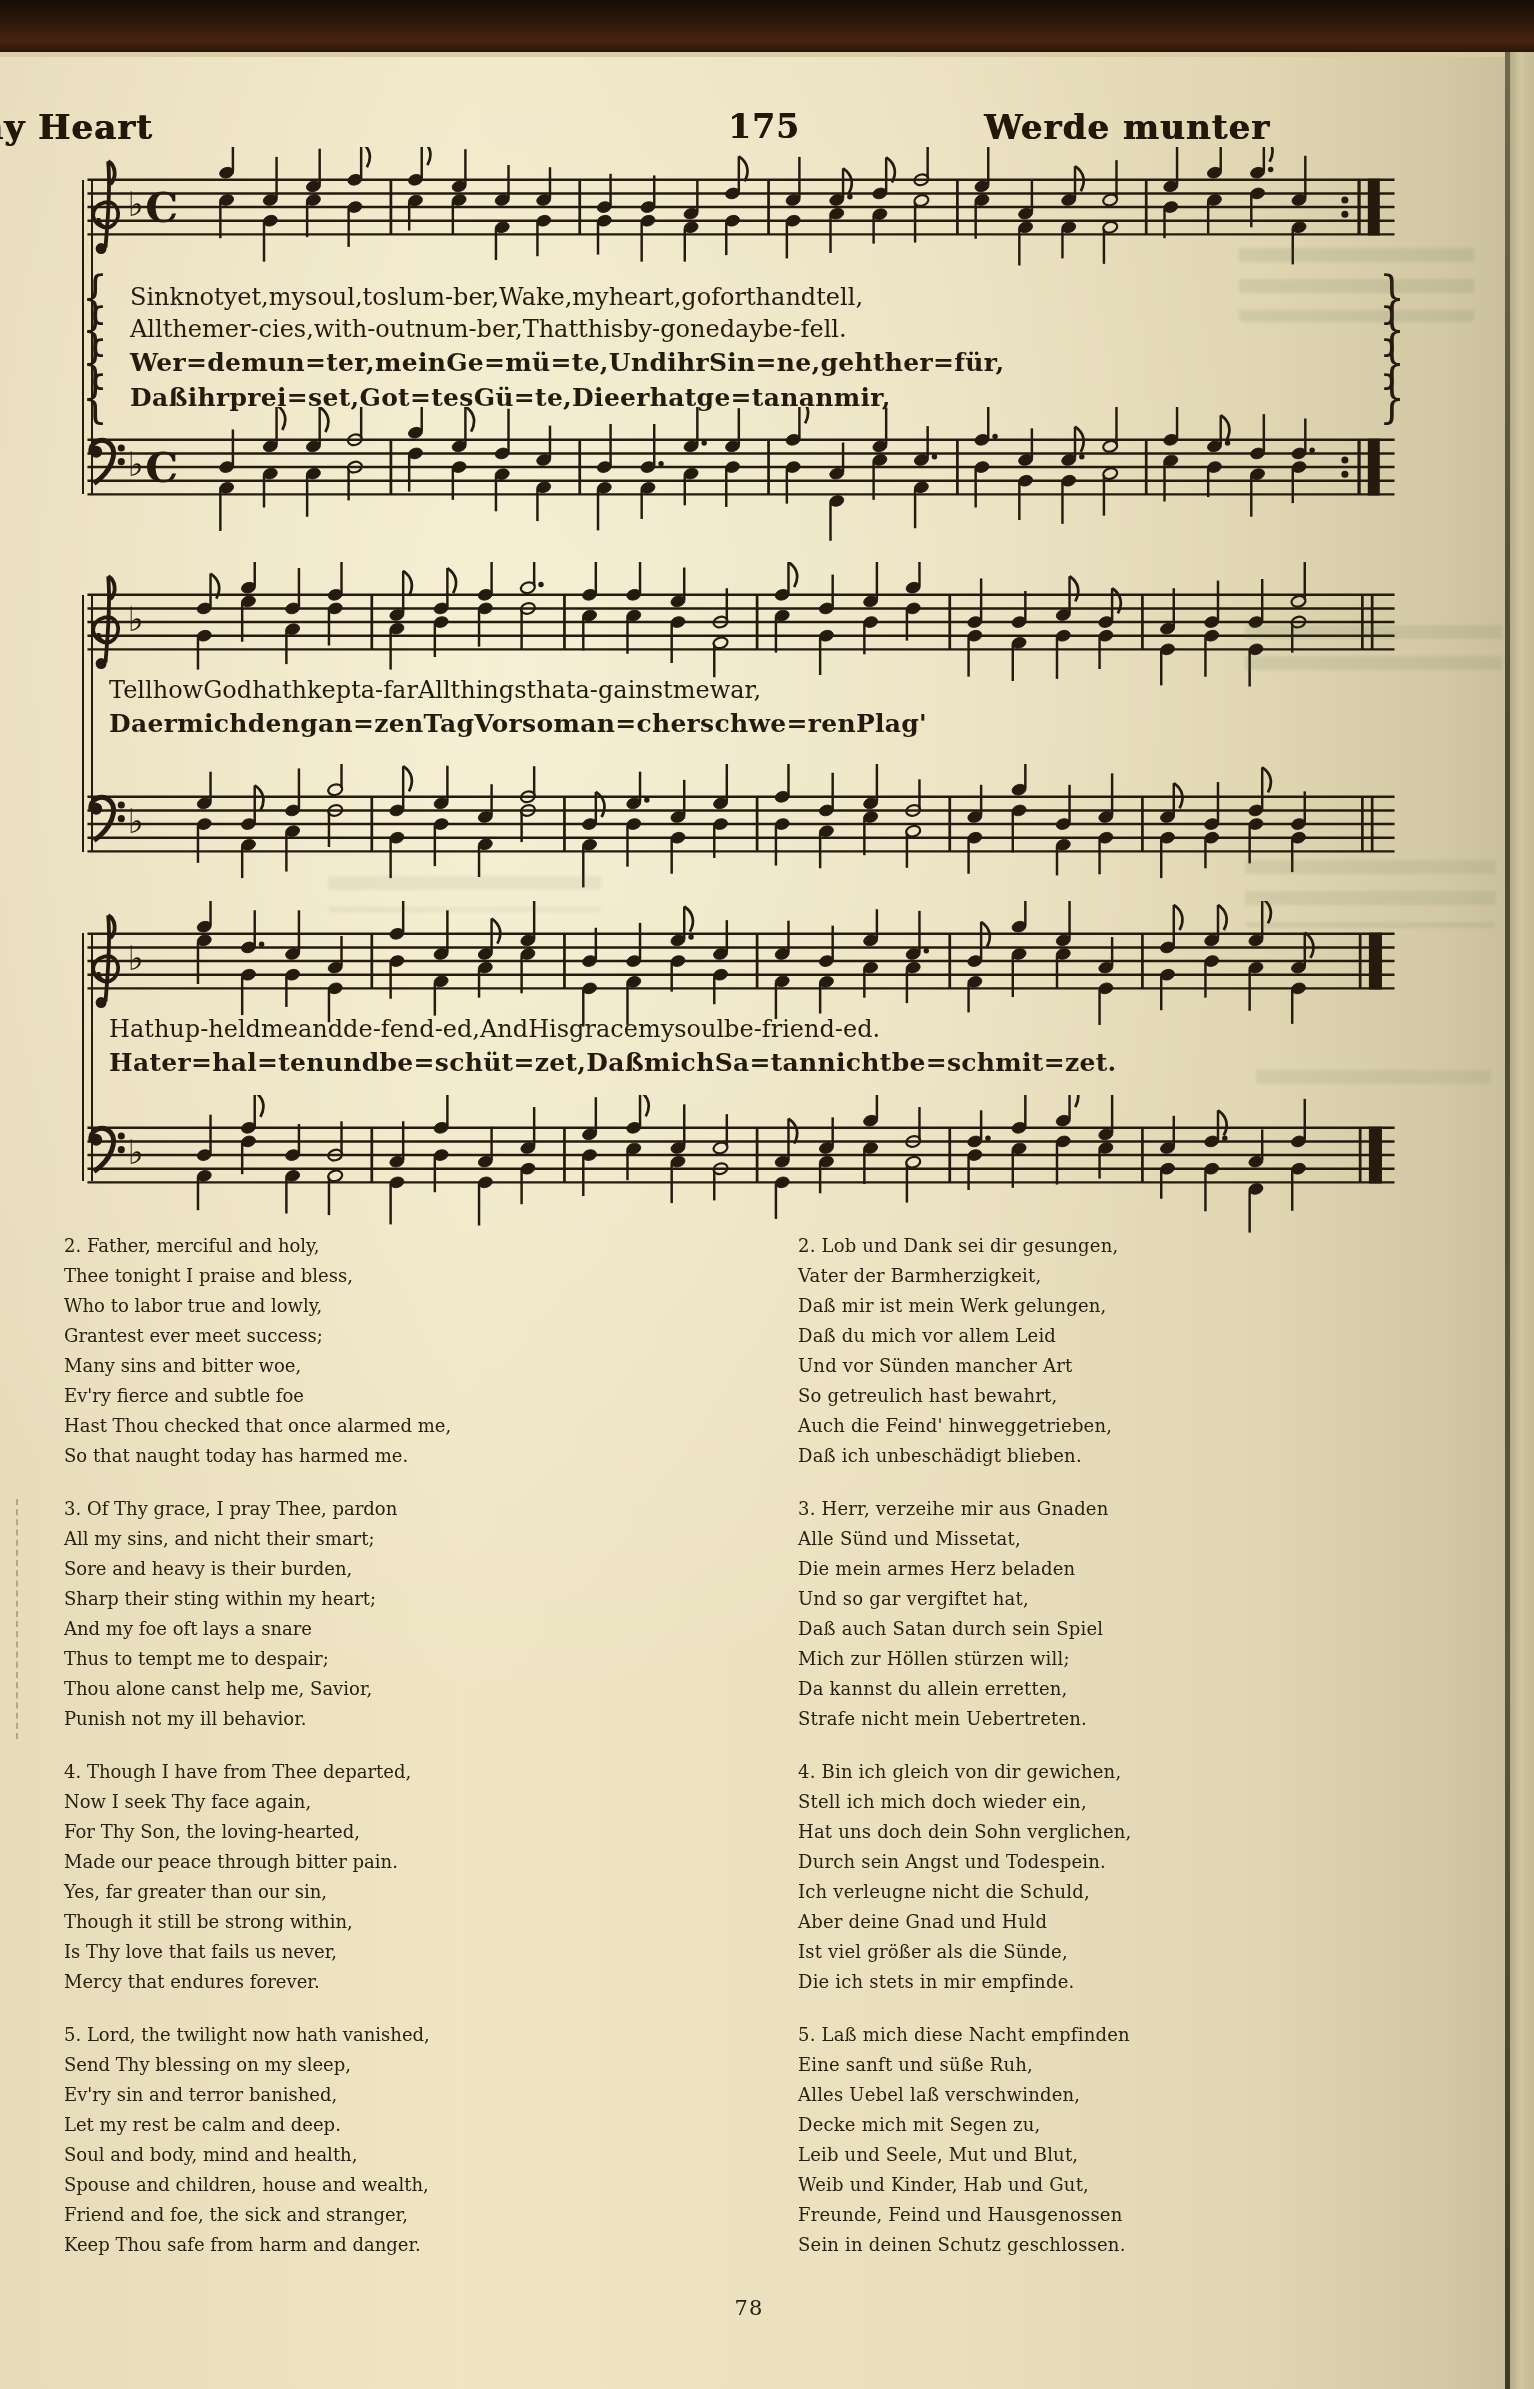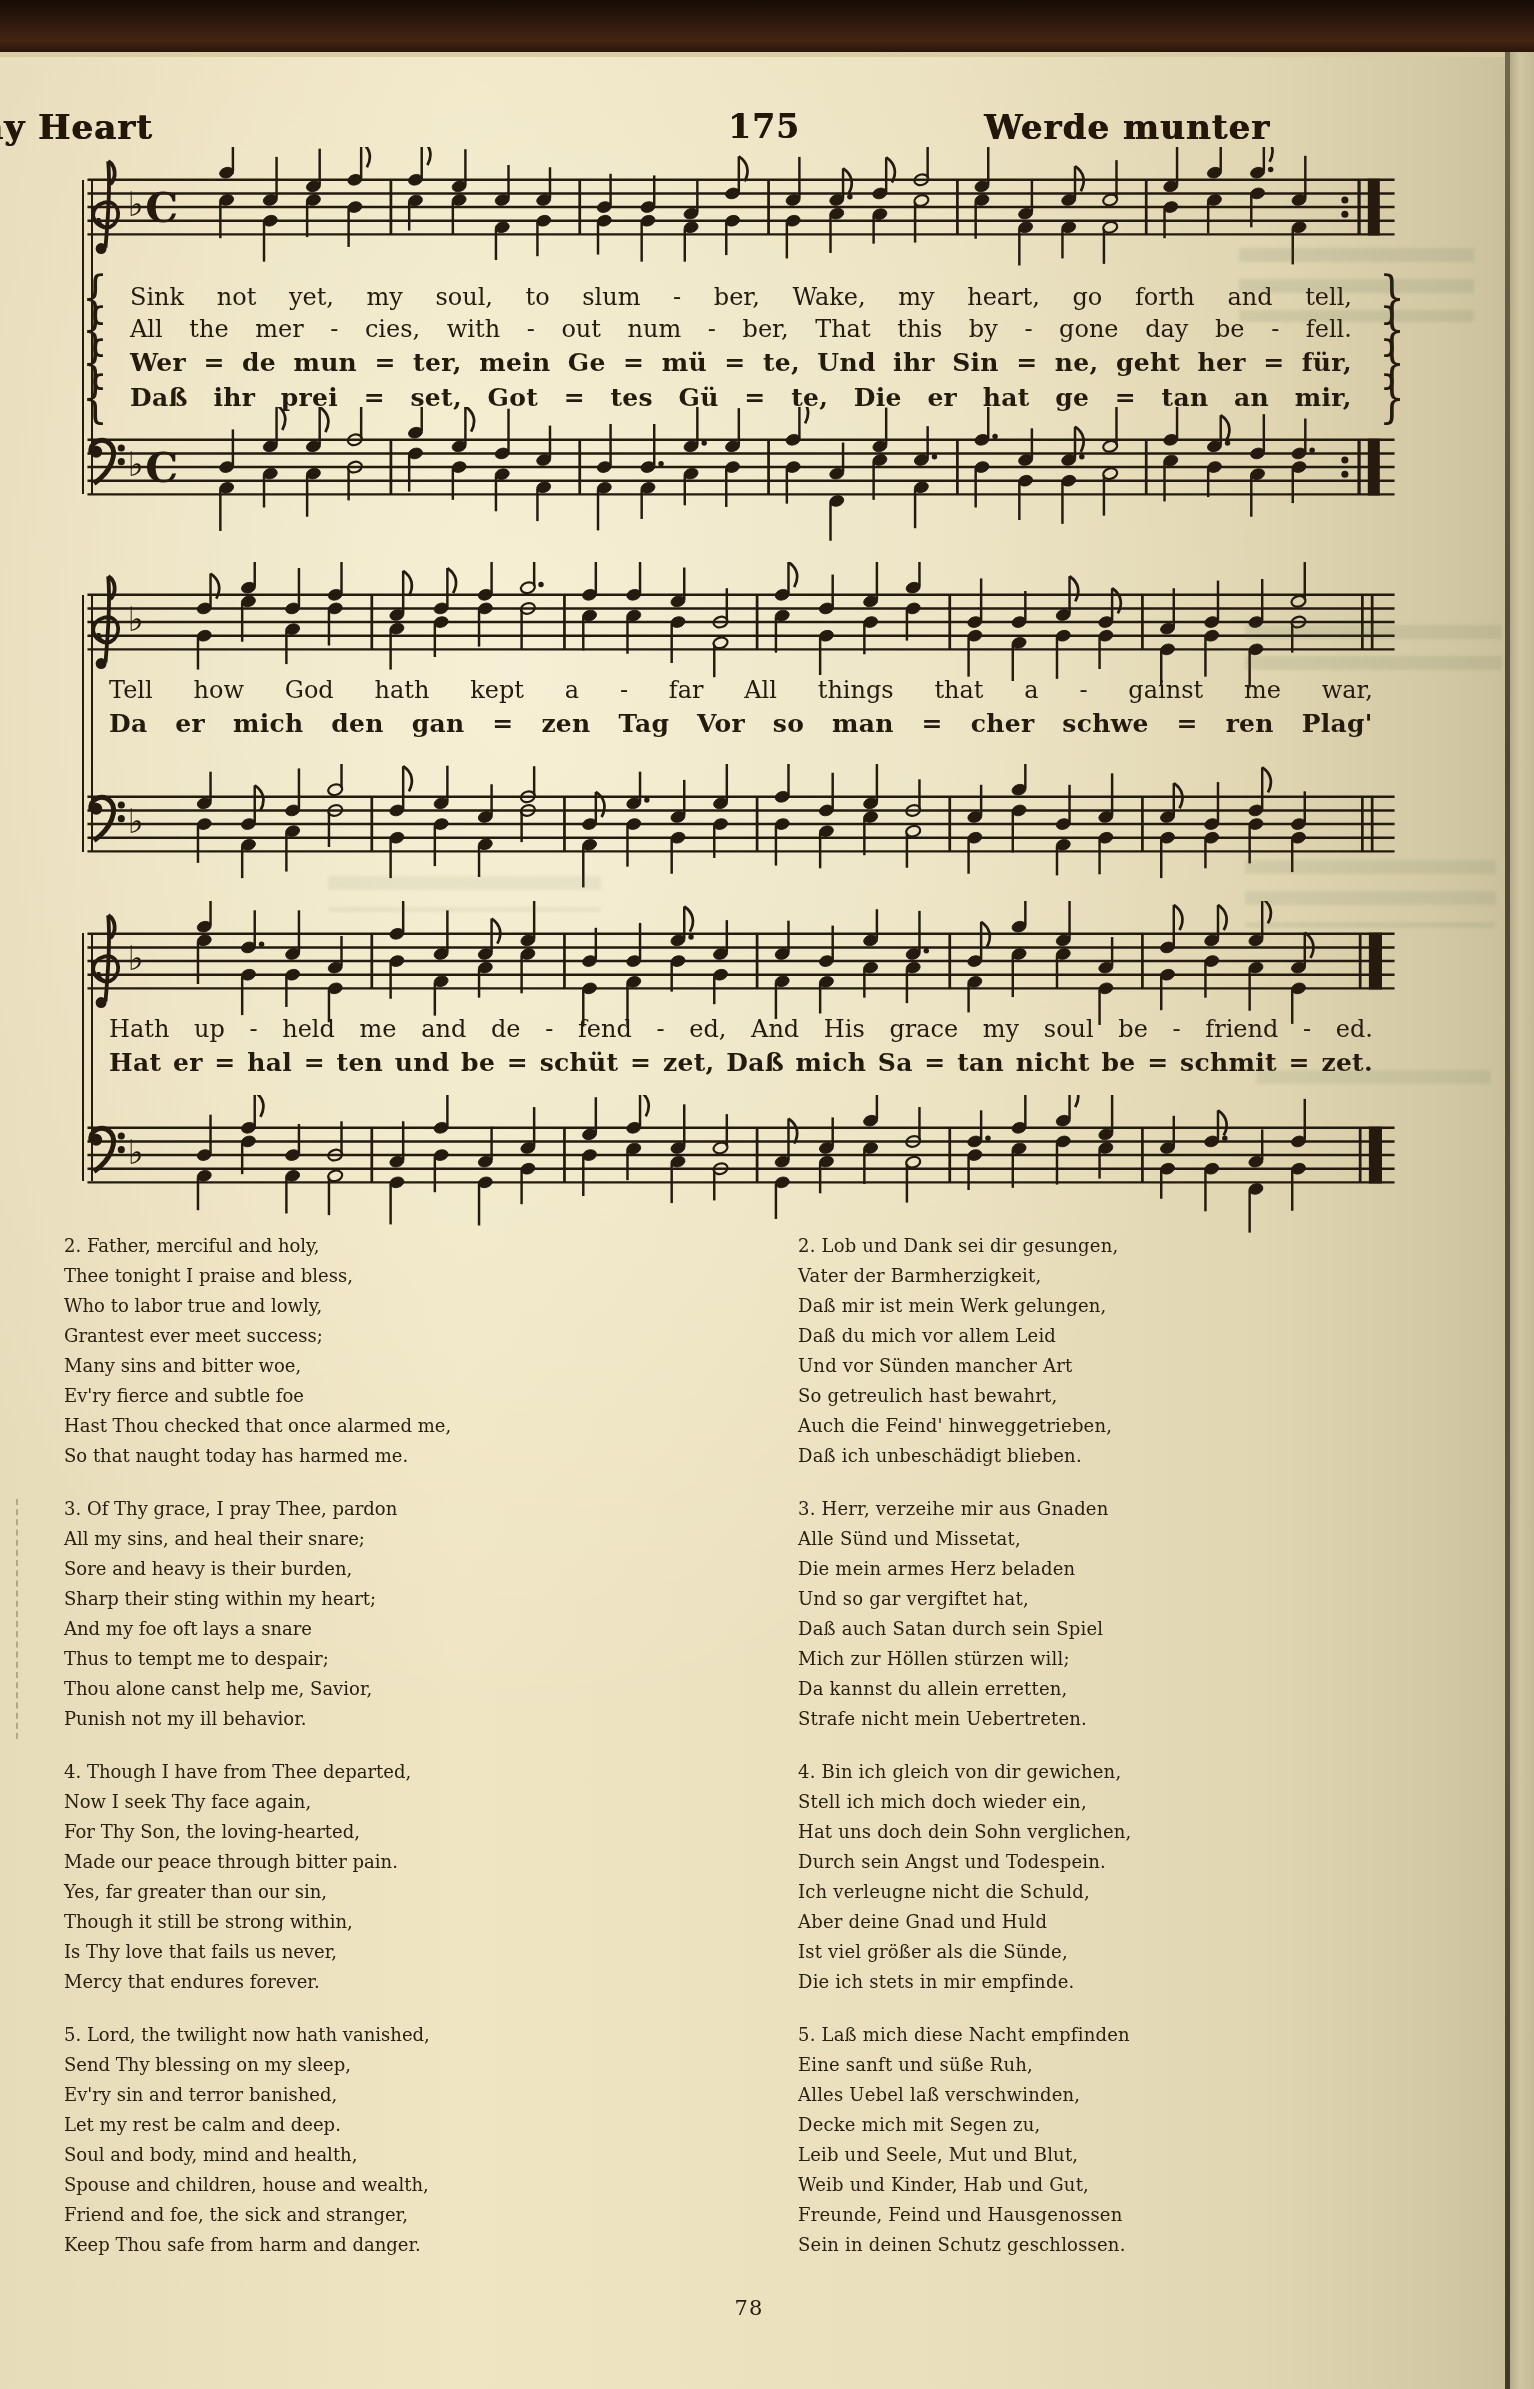--- a/index.html
+++ b/index.html
@@ -20,21 +20,21 @@
     font-size:34px;font-weight:bold;letter-spacing:1.1px;color:#221709;
     text-shadow:0.8px 0 0 #221709;white-space:nowrap}
   #hymn-number{font-size:33px;text-shadow:0.5px 0 0 #221709}
   .staff-svg{position:absolute;left:82px;width:1318px;height:142px}
   .system-bar{position:absolute;left:82px;width:7px;
     border-left:2.5px solid #241a0e;border-right:2.5px solid #241a0e}
   .lyrics{position:absolute;left:82px;width:1318px;display:flex;flex-direction:column}
   .lyric-row{display:flex;align-items:center;color:#241a0e}
   .lyric-row.roman{height:32px;font-size:24px}
   .lyric-row.fraktur{height:35px;font-size:25px;font-weight:bold;letter-spacing:0.3px}
-  .lyric-words{flex:1;display:flex;justify-content:space-between;padding:0 27px;white-space:nowrap}
+  .lyric-words{flex:1;display:flex;justify-content:flex-start;padding:0 27px;white-space:nowrap}
   .brace{font-size:41px;font-weight:normal;line-height:1;transform:scaleY(1.35);
     color:#241a0e;width:21px;text-align:center}
   .verse-col{position:absolute;top:1231px;font-size:18px;line-height:30px;color:#2a2012}
   #verses-en{left:64px;width:732px}
   #verses-de{left:798px;width:729px;font-weight:normal;letter-spacing:0.2px}
   .verse{margin-bottom:23px}
   .page-number{position:absolute;left:749px;top:2296px;transform:translateX(-50%);
     font-size:21px;letter-spacing:1.1px;color:#2a2012}
   .smudge{position:absolute;filter:blur(1.6px);opacity:.12;border-radius:4.4px;
     background:repeating-linear-gradient(180deg,transparent 0 7.6px,#5a6b4a 7.6px 22px,transparent 22px 31px);}
@@ -1009,21 +1009,21 @@
         <div class="verse-line">Thee tonight I praise and bless,</div>
         <div class="verse-line">Who to labor true and lowly,</div>
         <div class="verse-line">Grantest ever meet success;</div>
         <div class="verse-line">Many sins and bitter woe,</div>
         <div class="verse-line">Ev'ry fierce and subtle foe</div>
         <div class="verse-line">Hast Thou checked that once alarmed me,</div>
         <div class="verse-line">So that naught today has harmed me.</div>
       </div>
       <div class="verse">
         <div class="verse-line">3. Of Thy grace, I pray Thee, pardon</div>
-        <div class="verse-line">All my sins, and heal their snare;</div>
+        <div class="verse-line">All my sins, and nicht their smart;</div>
         <div class="verse-line">Sore and heavy is their burden,</div>
         <div class="verse-line">Sharp their sting within my heart;</div>
         <div class="verse-line">And my foe oft lays a snare</div>
         <div class="verse-line">Thus to tempt me to despair;</div>
         <div class="verse-line">Thou alone canst help me, Savior,</div>
         <div class="verse-line">Punish not my ill behavior.</div>
       </div>
       <div class="verse">
         <div class="verse-line">4. Though I have from Thee departed,</div>
         <div class="verse-line">Now I seek Thy face again,</div>

